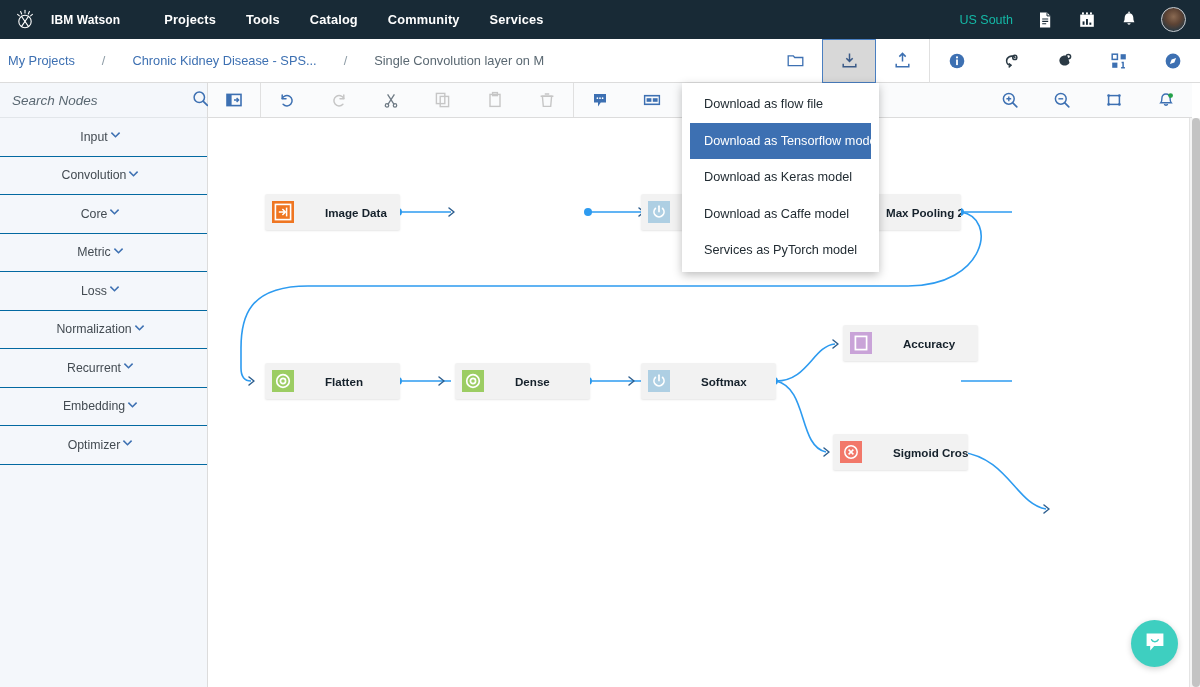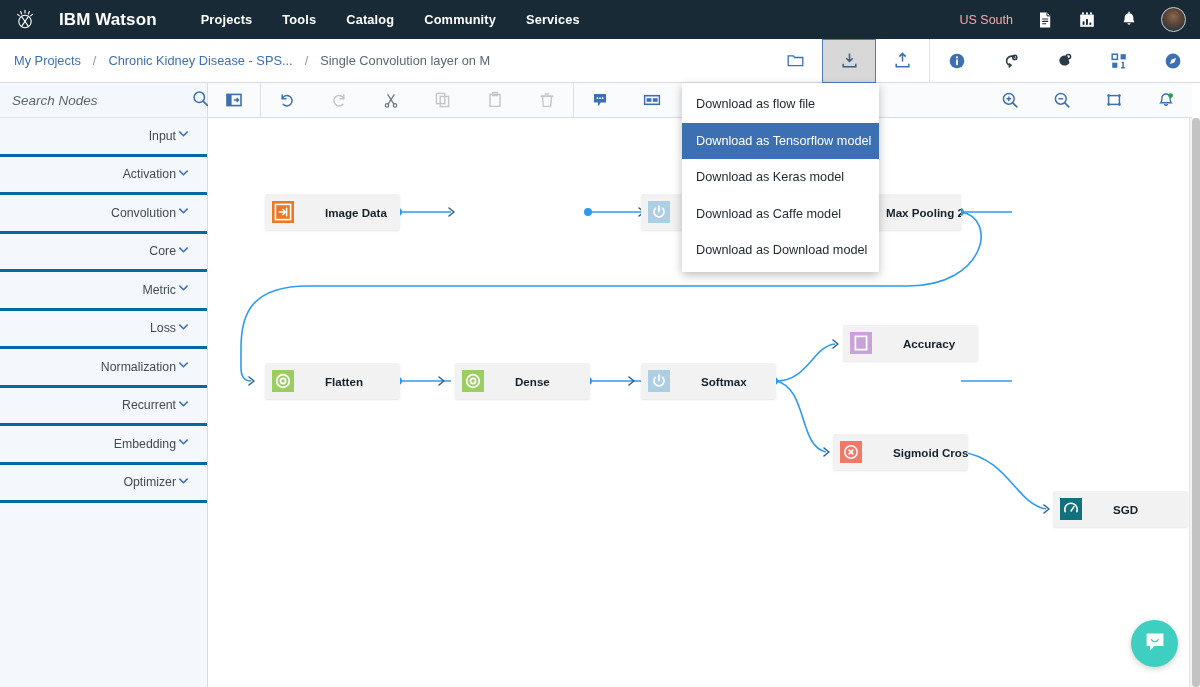--- a/index.html
+++ b/index.html
@@ -12,46 +12,46 @@
   .app { position: relative; width: 1200px; height: 687px; }
 
   
   .topnav {
     position: absolute; top: 0; left: 0; width: 1200px; height: 39px;
     background: #182a36; display: flex; align-items: center;
   }
   .brand { display: flex; align-items: center; padding-left: 12px; }
   .watson-logo { width: 26px; height: 26px; position: relative; flex: 0 0 auto; }
   .brand-text {
-    color: #ffffff; font-size: 17px; font-weight: 700; margin-left: 21px;
+    color: #ffffff; font-size: 12px; font-weight: 700; margin-left: 13px;
     letter-spacing: .1px; white-space: nowrap;
   }
   .navlinks { display: flex; align-items: center; margin-left: 44px; gap: 30px; }
   .navlink {
     color: #ffffff; font-size: 12.8px; font-weight: 700; cursor: pointer;
     white-space: nowrap; letter-spacing: .15px; text-align: right;
   }
   .navright {
     margin-left: auto; display: flex; align-items: center; gap: 22px; padding-right: 14px;
   }
-  .region { color: #fca5a5; font-size: 12.5px; white-space: nowrap; }
+  .region { color: #14b8a6; font-size: 12.5px; white-space: nowrap; }
   .navicon { width: 20px; height: 20px; position: relative; cursor: pointer; }
   .avatar {
     width: 25px; height: 25px; border-radius: 50%;
     background: radial-gradient(circle at 50% 38%, #8a6a52 0%, #5d4334 42%, #2e3a42 75%, #26343d 100%);
     border: 1.5px solid #c9ced3; cursor: pointer; overflow: hidden;
   }
 
   
   .crumbbar {
     position: absolute; top: 39px; left: 0; width: 1200px; height: 44px;
     background: #ffffff; border-bottom: 1px solid #dcdcdc;
     display: flex; align-items: center;
   }
-  .crumbs { display: flex; align-items: center; padding-left: 14px; gap: 1px; }
+  .crumbs { display: flex; align-items: center; padding-left: 8px; gap: 16px; }
   .crumb { font-size: 12.8px; color: #3d70b2; cursor: pointer; white-space: nowrap; }
   .crumb.current { color: #5a6872; cursor: default; }
   .crumbsep { color: #8c9ba5; font-size: 12.8px; margin: 0 11px; }
 
   .crumbtools { margin-left: auto; display: flex; align-items: stretch; height: 44px; }
   .tbtn {
     width: 54px; height: 44px; display: flex; align-items: center; justify-content: center;
     cursor: pointer; position: relative; background: transparent;
   }
   .tbtn.active { background: #d8d8d8; border: 1px solid #4a7fc1; }
@@ -66,22 +66,22 @@
     height: 35px; display: flex; align-items: center; padding: 0 14px 0 12px;
     border-bottom: 1px solid #e2e6ea;
   }
   .searchinput {
     border: none; outline: none; background: transparent; flex: 1;
     font-family: "Liberation Sans", sans-serif; font-size: 13.5px;
     font-style: italic; color: #14532d;
   }
   .searchinput::placeholder { color: #5a6872; opacity: 1; font-style: italic; }
   .catrow {
-    height: 38.5px; display: flex; align-items: center; justify-content: flex-end;
-    padding: 0 16px 0 12px; border-bottom: 3px solid #0369a1; cursor: pointer;
+    height: 38.5px; display: flex; align-items: center; justify-content: center;
+    padding: 0 16px 0 12px; border-bottom: 1px solid #0369a1; cursor: pointer;
   }
   .catlabel { font-size: 12.3px; color: #434b52; }
 
   
   .canvaswrap {
     position: absolute; top: 83px; left: 208px; width: 992px; height: 604px;
     background: #ffffff;
   }
   .canvastoolbar {
     position: absolute; top: 0; left: 0; width: 984px; height: 35px;
@@ -112,21 +112,21 @@
   }
   .nodelabel {
     font-size: 11.6px; font-weight: 700; color: #15212b;
     margin-left: 11px; white-space: nowrap; overflow: hidden;
   }
 
   
   .dropdown {
     position: absolute; top: 83px; left: 682px; width: 197px;
     background: #ffffff; box-shadow: 0 3px 9px rgba(0,0,0,.26);
-    z-index: 60; padding: 3px 0;
+    z-index: 60; padding: 3px 8px;
   }
   .menuitem {
     height: 36.5px; display: flex; align-items: center; padding-left: 14px;
     font-size: 12.7px; color: #222c33; cursor: pointer; white-space: nowrap;
   }
   .menuitem.selected { background: #3d70b2; color: #ffffff; }
 
   
   .chatfab {
     position: absolute; right: 22px; bottom: 20px; width: 47px; height: 47px;
@@ -277,28 +277,20 @@
       <span>
         <svg width="19" height="19" viewBox="0 0 19 19">
           <circle cx="8.3" cy="8.3" r="5.2" fill="none" stroke="#3d70b2" stroke-width="1.5"></circle>
           <path d="M12.3 12.3 L16.4 16.4" stroke="#3d70b2" stroke-width="1.7" stroke-linecap="round"></path>
         </svg>
       </span>
     </div>
 
     <div class="catrow">
       <span class="catlabel">Input</span>
-      <span>
-        <svg width="15" height="15" viewBox="0 0 15 15">
-            <path d="M3.4 5.6 L7.5 9.7 L11.6 5.6" fill="none" stroke="#3d70b2" stroke-width="1.5"></path>
-          </svg>
-      </span>
-    </div>
-    <div class="catrow">
-      <span class="catlabel">Activation</span>
       <span>
         <svg width="15" height="15" viewBox="0 0 15 15">
             <path d="M3.4 5.6 L7.5 9.7 L11.6 5.6" fill="none" stroke="#3d70b2" stroke-width="1.5"></path>
           </svg>
       </span>
     </div>
     <div class="catrow">
       <span class="catlabel">Convolution</span>
       <span>
         <svg width="15" height="15" viewBox="0 0 15 15">
@@ -582,43 +574,33 @@
         <span class="nodeicon">
           <svg width="22" height="22" viewBox="0 0 22 22">
             <rect x="0" y="0" width="22" height="22" fill="#f2786a"></rect>
             <circle cx="11" cy="11" r="6.2" fill="none" stroke="#ffffff" stroke-width="1.5"></circle>
             <path d="M8.6 8.6 L13.4 13.4 M13.4 8.6 L8.6 13.4" stroke="#ffffff" stroke-width="1.5"></path>
           </svg>
         </span>
         <span class="nodelabel">Sigmoid Cross-E...</span>
       </div>
 
-      <div class="node" style="left:845px; top:373px; width:135px;">
-        <span class="nodeicon">
-          <svg width="22" height="22" viewBox="0 0 22 22">
-            <rect x="0" y="0" width="22" height="22" fill="#13717c"></rect>
-            <path d="M5.2 13.6 a6.2 6.2 0 1 1 11.6 0" fill="none" stroke="#ffffff" stroke-width="1.6" stroke-linecap="round"></path>
-            <path d="M11 13 L14 8.6" stroke="#ffffff" stroke-width="1.5" stroke-linecap="round"></path>
-          </svg>
-        </span>
-        <span class="nodelabel">SGD</span>
-      </div>
     </div>
   </div>
 
   <div class="vscroll">
     <div class="vthumb"></div>
   </div>
 
   <div class="dropdown">
     <div class="menuitem">Download as flow file</div>
     <div class="menuitem selected">Download as Tensorflow model</div>
     <div class="menuitem">Download as Keras model</div>
     <div class="menuitem">Download as Caffe model</div>
-    <div class="menuitem">Download as Download model</div>
+    <div class="menuitem">Services as PyTorch model</div>
   </div>
 
   <div class="chatfab">
     <span>
       <svg width="26" height="26" viewBox="0 0 26 26">
         <path d="M4.6 4.6 h16.8 v12.4 h-9.2 L8.2 21.4 V17 H4.6 Z" fill="#ffffff"></path>
         <path d="M9.6 10.8 c.9 2.6 5.6 2.6 6.6 0" fill="none" stroke="#3ecfc0" stroke-width="1.5" stroke-linecap="round"></path>
       </svg>
     </span>
   </div>

